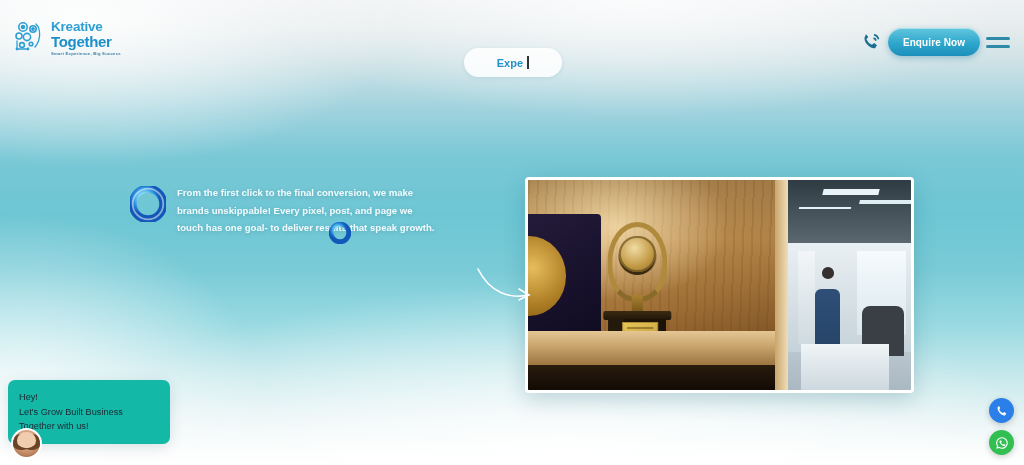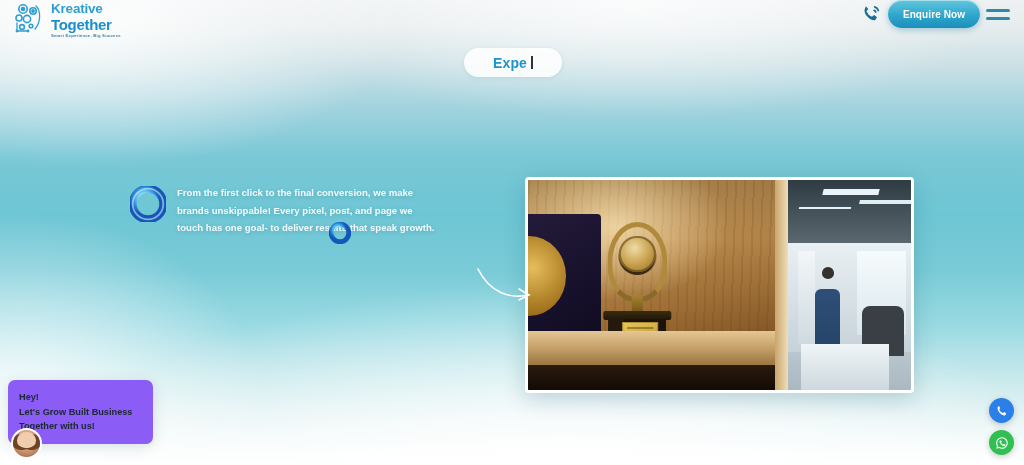--- a/index.html
+++ b/index.html
@@ -28,21 +28,21 @@
       radial-gradient(ellipse 520px 240px at 8% 4%, rgba(255,255,255,.92), rgba(255,255,255,0) 62%),
       radial-gradient(ellipse 620px 200px at 62% 0%, rgba(255,255,255,.75), rgba(255,255,255,0) 60%),
       radial-gradient(ellipse 380px 300px at 2% 88%, rgba(255,255,255,.85), rgba(255,255,255,0) 65%),
       radial-gradient(ellipse 700px 260px at 55% 100%, rgba(255,255,255,.9), rgba(255,255,255,0) 70%);
     pointer-events:none;
   }
 
   
   .header{
     position:absolute; top:0; left:0; right:0; height:56px;
-    display:flex; align-items:flex-start; z-index:30;
+    display:flex; align-items:flex-end; z-index:30;
   }
   .logo{ display:flex; align-items:center; gap:5px; margin-left:14px; }
   .logo-mark{ width:32px; height:34px; flex:0 0 auto; }
   .logo-text{ line-height:1; padding-top:2px; }
   .logo-l1{ font-size:13.5px; font-weight:700; color:#2e9fd4; letter-spacing:-.2px; display:block; }
   .logo-l2{ font-size:15px; font-weight:800; color:#1b8fc9; letter-spacing:-.3px; display:block; margin-top:1px; }
   .logo-tag{ font-size:4.2px; font-weight:700; color:#3a7fa8; letter-spacing:.25px; display:block; margin-top:2.5px; }
 
   .header-right{ margin-left:auto; display:flex; align-items:center; gap:6px; margin-right:14px; }
   .phone-ico{ width:22px; height:22px; color:#1a6e92; }
@@ -57,21 +57,21 @@
   .hamburger{ width:24px; display:flex; flex-direction:column; gap:5px; cursor:pointer; }
   .hamburger span{ display:block; height:3px; border-radius:2px; background:#2e8aa6; }
 
   
   .search-pill{
     position:absolute; top:48px; left:464px; width:98px; height:29px;
     background:rgba(255,255,255,.86); border-radius:16px; border:none;
     display:flex; align-items:center; justify-content:center; gap:1px;
     box-shadow:0 1px 4px rgba(60,120,140,.12);
   }
-  .search-val{ font-size:14px; font-weight:700; color:#1f93c9; letter-spacing:.1px; }
+  .search-val{ font-size:11px; font-weight:700; color:#1f93c9; letter-spacing:.1px; }
   .caret{ width:2px; height:13px; background:#333; margin-left:3px; animation:bl 1s steps(1) infinite; }
   @keyframes bl{ 50%{ opacity:0 } }
 
   
   .hero-left{ position:absolute; left:130px; top:158px; width:375px; z-index:12; }
   .headline{
     color:#fff; font-size:49px; font-weight:700; line-height:.97;
     letter-spacing:-1.6px; text-shadow:0 2px 10px rgba(30,90,110,.18);
   }
   .headline .it{
@@ -150,24 +150,24 @@
     background:linear-gradient(180deg,#2f4f79,#22405f); border-radius:6px 6px 0 0; }
   .person::before{ content:""; position:absolute; left:26%; top:-26%; width:48%; aspect-ratio:1;
     border-radius:50%; background:#35302d; }
   .desk{ position:absolute; left:10%; bottom:0; width:72%; height:22%;
     background:linear-gradient(180deg,#f0f5f7,#cdd8de); }
   .sitters{ position:absolute; right:6%; bottom:16%; width:34%; height:24%;
     background:#3a3f45; border-radius:8px 8px 0 0; }
 
   
   .chat{
-    position:absolute; left:8px; bottom:21px; width:145px;
-    background:#8b5cf6; border-radius:7px; padding:10px 11px;
+    position:absolute; left:8px; bottom:21px; width:162px;
+    background:#14b8a6; border-radius:7px; padding:10px 11px;
     box-shadow:0 3px 14px rgba(40,80,100,.16);
-    font-size:9.2px; font-weight:700; color:#1c2833; line-height:1.6;
+    font-size:9.2px; font-weight:400; color:#1c2833; line-height:1.6;
   }
   .chat-line{ display:block; white-space:nowrap; }
   .chat-avatar{
     position:absolute; left:3px; bottom:-15px; width:31px; height:31px; border-radius:50%;
     background:radial-gradient(circle at 50% 32%, #e8c2a4, #c98f6b 60%, #8f5e3e 100%);
     border:2px solid #fff; overflow:hidden;
   }
   .chat-avatar::after{ content:""; position:absolute; left:16%; top:6%; width:68%; height:62%;
     border-radius:50% 50% 44% 44%; background:#f0cdae; box-shadow:-5px 2px 0 #6b4326, 5px 2px 0 #6b4326; }
 

